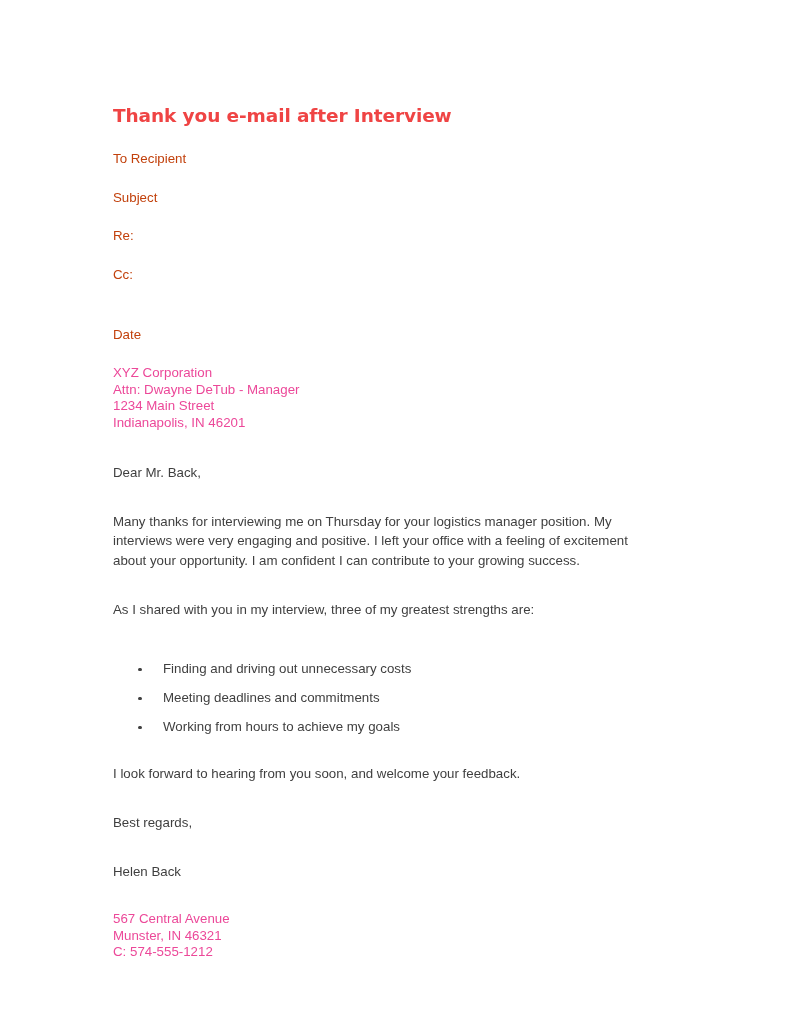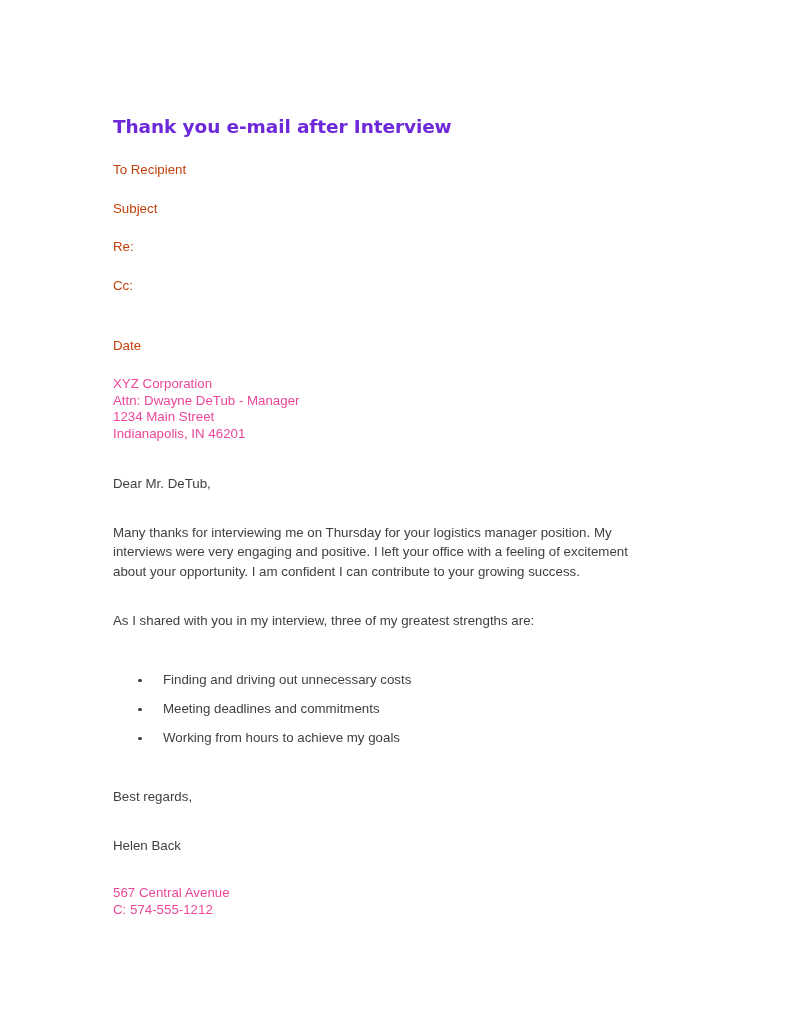--- a/index.html
+++ b/index.html
@@ -28,24 +28,24 @@
     left: 113px;
     top: 104px;
     width: 540px;
   }
 
   
   .doc-title {
     font-family: "DejaVu Sans", sans-serif;
     font-size: 18.5px;
     font-weight: 600;
-    color: #6d28d9;
+    color: #ef4444;
     letter-spacing: -0.1px;
     line-height: 1.25;
-    margin: 11px 0 23px 0;
+    margin: 0 0 23px 0;
     white-space: nowrap;
   }
 
   
   .field-line {
     font-size: 13.3px;
     color: #c2410c;
     line-height: 1.32;
     margin: 0 0 21px 0;
   }
@@ -123,21 +123,21 @@
 
     <div class="addr-group">
       <span class="addr-line">XYZ Corporation</span>
       <span class="addr-line">Attn: Dwayne DeTub - Manager</span>
       <span class="addr-line">1234 Main Street</span>
       <span class="addr-line">Indianapolis, IN 46201</span>
     </div>
 
     <div class="spacer-lg"></div>
 
-    <p class="para">Dear Mr. DeTub,</p>
+    <p class="para">Dear Mr. Back,</p>
 
     <div class="spacer-sm"></div>
 
     <p class="para">Many thanks for interviewing me on Thursday for your logistics manager position. My interviews were very engaging and positive. I left your office with a feeling of excitement about your opportunity. I am confident I can contribute to your growing success.</p>
 
     <div class="spacer-sm"></div>
 
     <p class="para">As I shared with you in my interview, three of my greatest strengths are:</p>
 
     <div class="spacer-sm"></div>
@@ -152,30 +152,32 @@
         <span>Meeting deadlines and commitments</span>
       </li>
       <li>
         <span class="bullet-dot"></span>
         <span>Working from hours to achieve my goals</span>
       </li>
     </ul>
 
     <div class="spacer-sm"></div>
 
+    <p class="para">I look forward to hearing from you soon, and welcome your feedback.</p>
 
     <div class="spacer-sm"></div>
 
     <p class="para">Best regards,</p>
 
     <div class="spacer-sm"></div>
 
     <p class="para">Helen Back</p>
 
     <div class="spacer-sm"></div>
 
     <div class="addr-group">
       <span class="addr-line">567 Central Avenue</span>
+      <span class="addr-line">Munster, IN 46321</span>
       <span class="addr-line">C: 574-555-1212</span>
     </div>
 
   </div>
 </div>
 
 </body></html>

